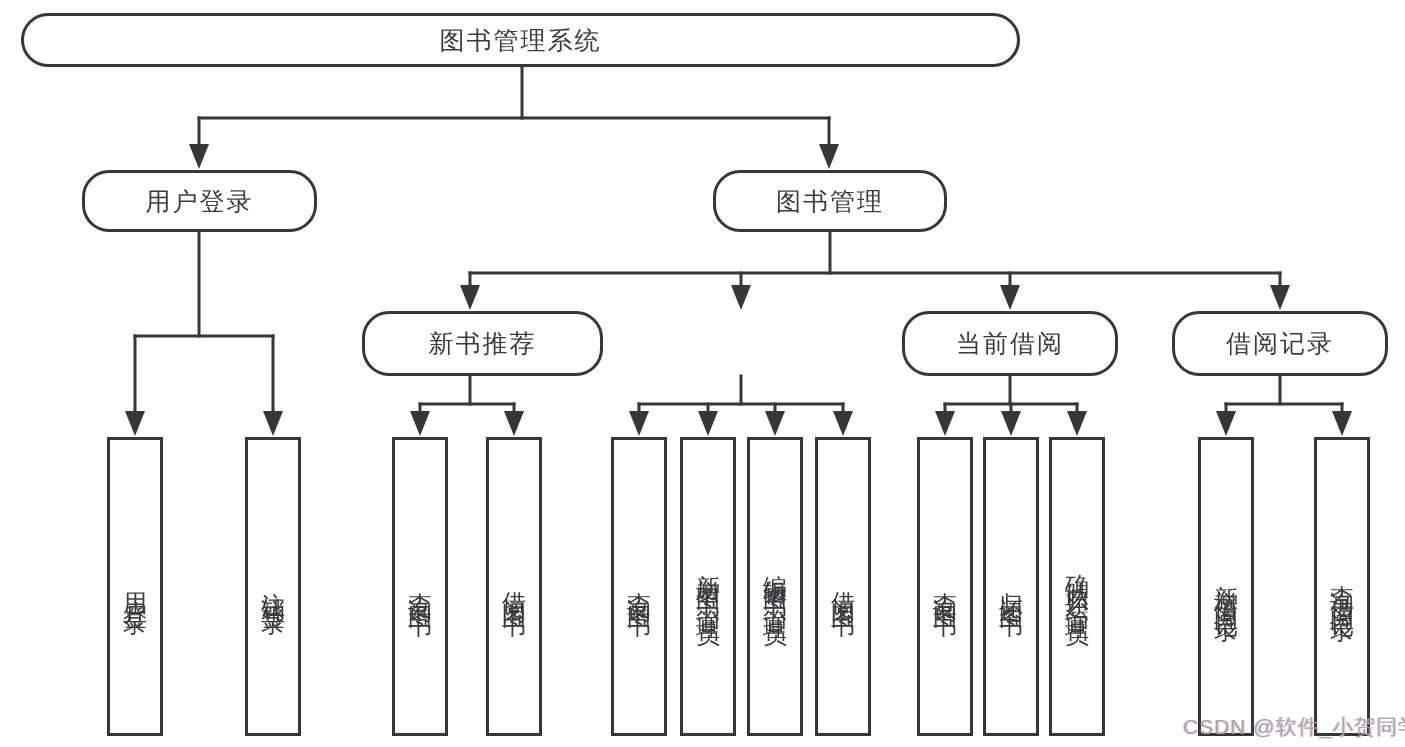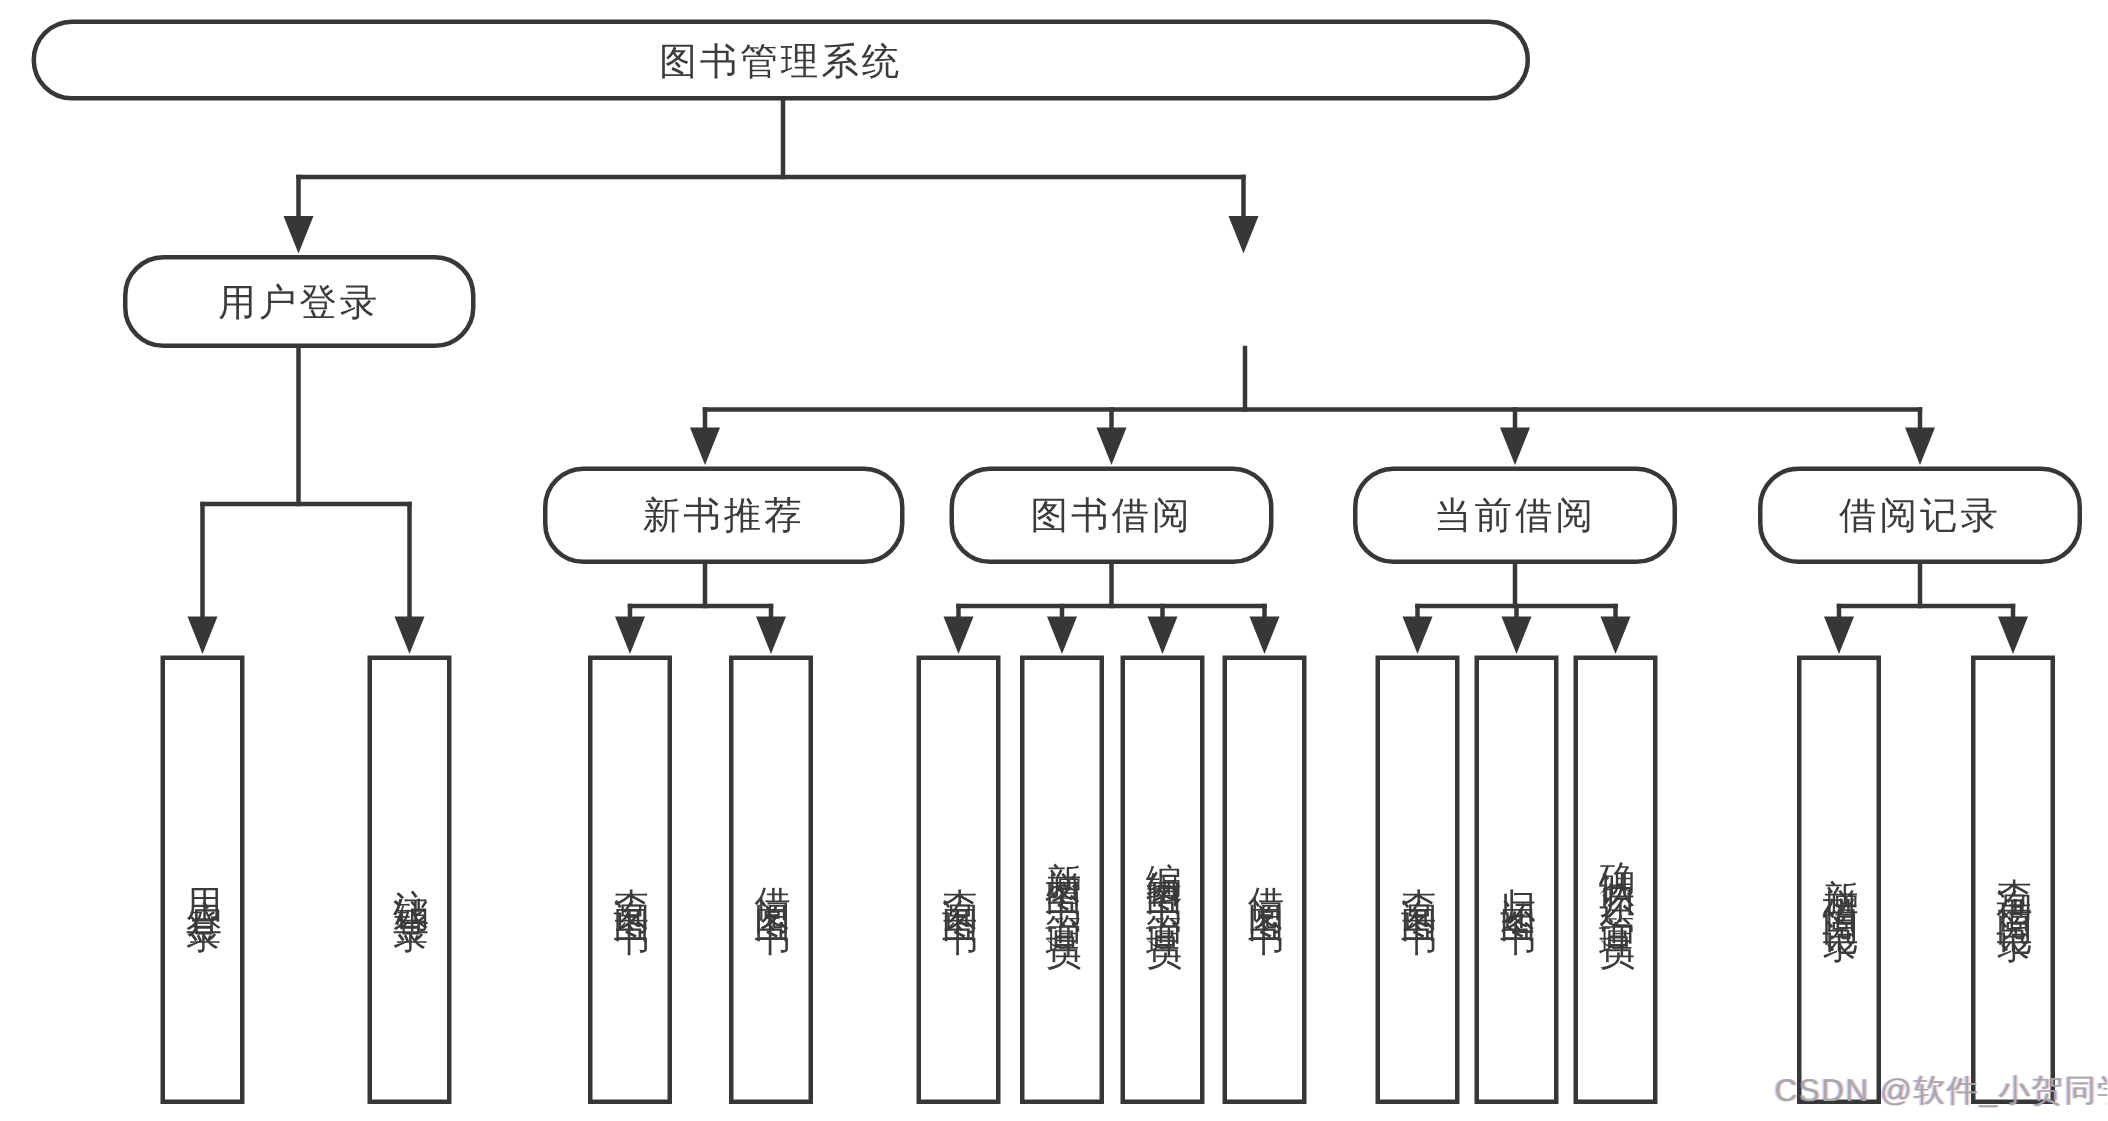--- a/index.html
+++ b/index.html
@@ -100,23 +100,23 @@
       <polygon points="1067,411 1087,411 1077,436" fill="#373737"></polygon>
       <line x1="1226" y1="404" x2="1226" y2="414" stroke="#373737" stroke-width="3" stroke-linecap="square"></line>
       <polygon points="1216,411 1236,411 1226,436" fill="#373737"></polygon>
       <line x1="1342" y1="404" x2="1342" y2="414" stroke="#373737" stroke-width="3" stroke-linecap="square"></line>
       <polygon points="1332,411 1352,411 1342,436" fill="#373737"></polygon>
     </svg>
 
   <div class="box h" style="left:21px;top:13px;width:999px;height:54px">图书管理系统</div>
 
   <div class="box h" style="left:82px;top:170px;width:235px;height:62px">用户登录</div>
+  <div class="box h" style="left:713px;top:170px;width:234px;height:62px">图书管理</div>
 
   <div class="box h" style="left:362px;top:311px;width:241px;height:65px">新书推荐</div>
-  <div class="box h" style="left:633px;top:311px;width:216px;height:65px">图书借阅</div>
   <div class="box h" style="left:1172px;top:311px;width:216px;height:65px">借阅记录</div>
   <div class="box h" style="left:902px;top:311px;width:216px;height:65px">当前借阅</div>
 
   <div class="box v" style="left:107px;top:437px;width:56px;height:299px">用户登录</div>
   <div class="box v" style="left:245px;top:437px;width:56px;height:299px">注销登录</div>
 
   <div class="box v" style="left:392px;top:437px;width:56px;height:299px">查询图书</div>
   <div class="box v" style="left:486px;top:437px;width:56px;height:299px">借阅图书</div>
 
   <div class="box v" style="left:611px;top:437px;width:56px;height:299px">查询图书</div>

